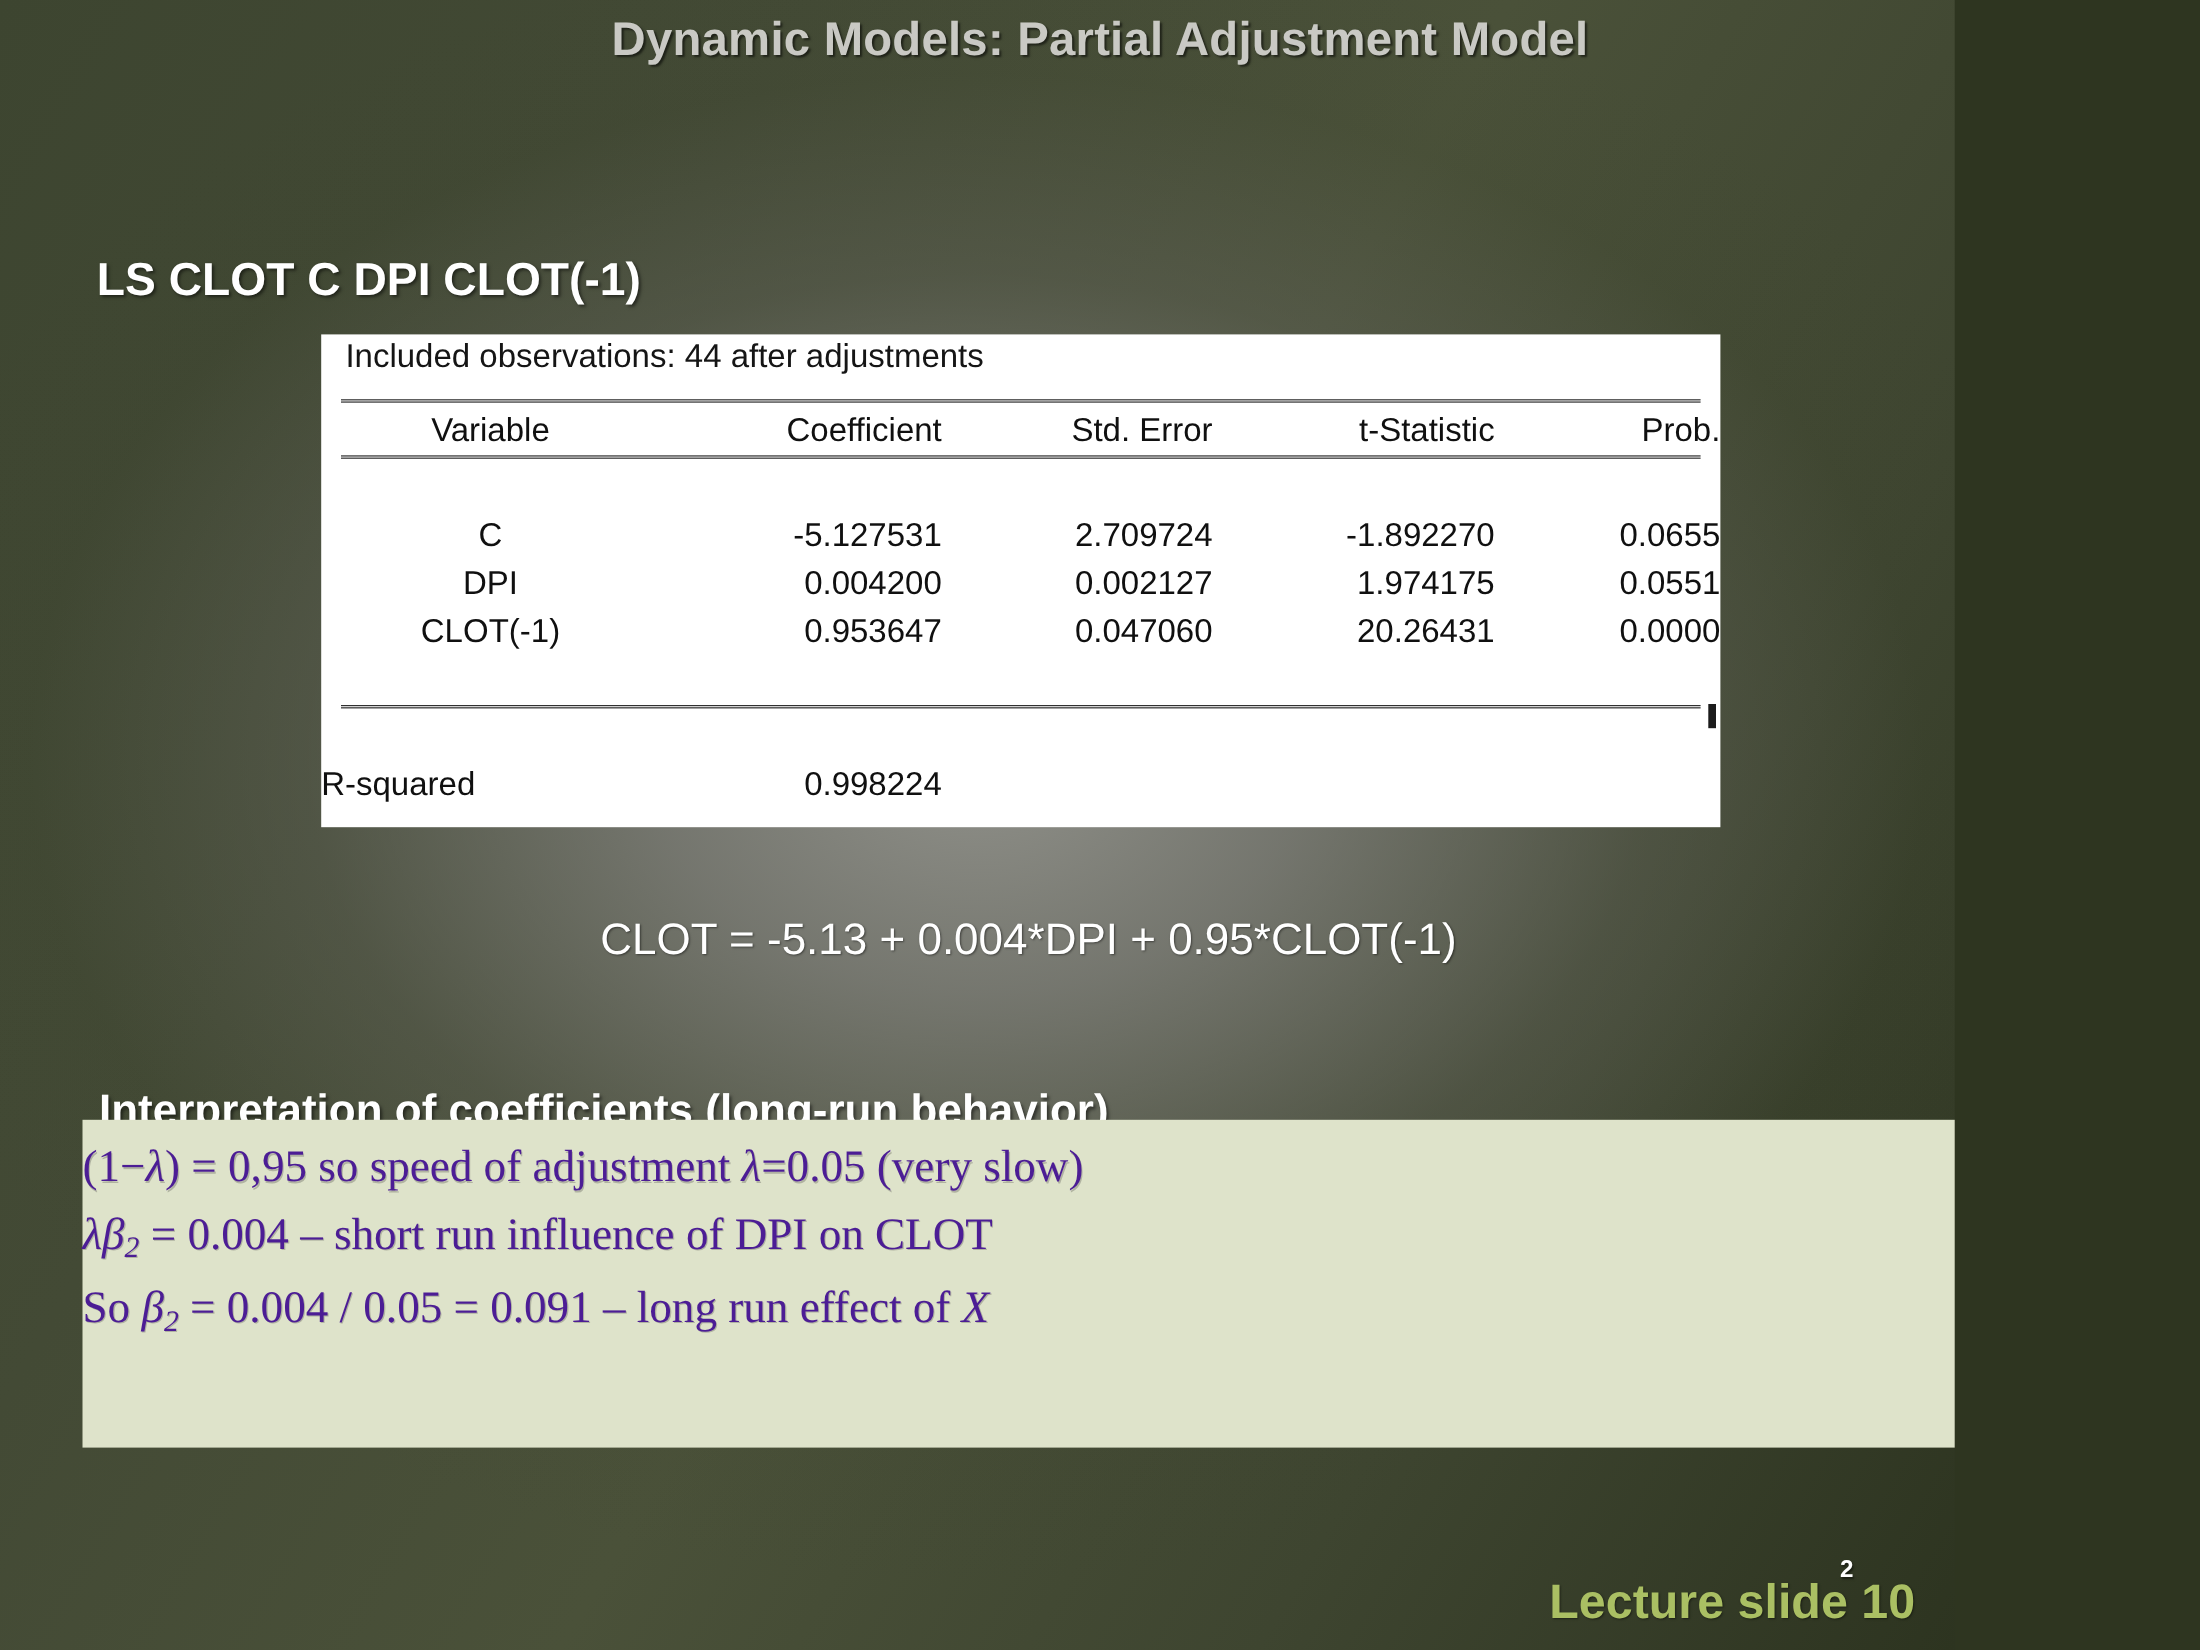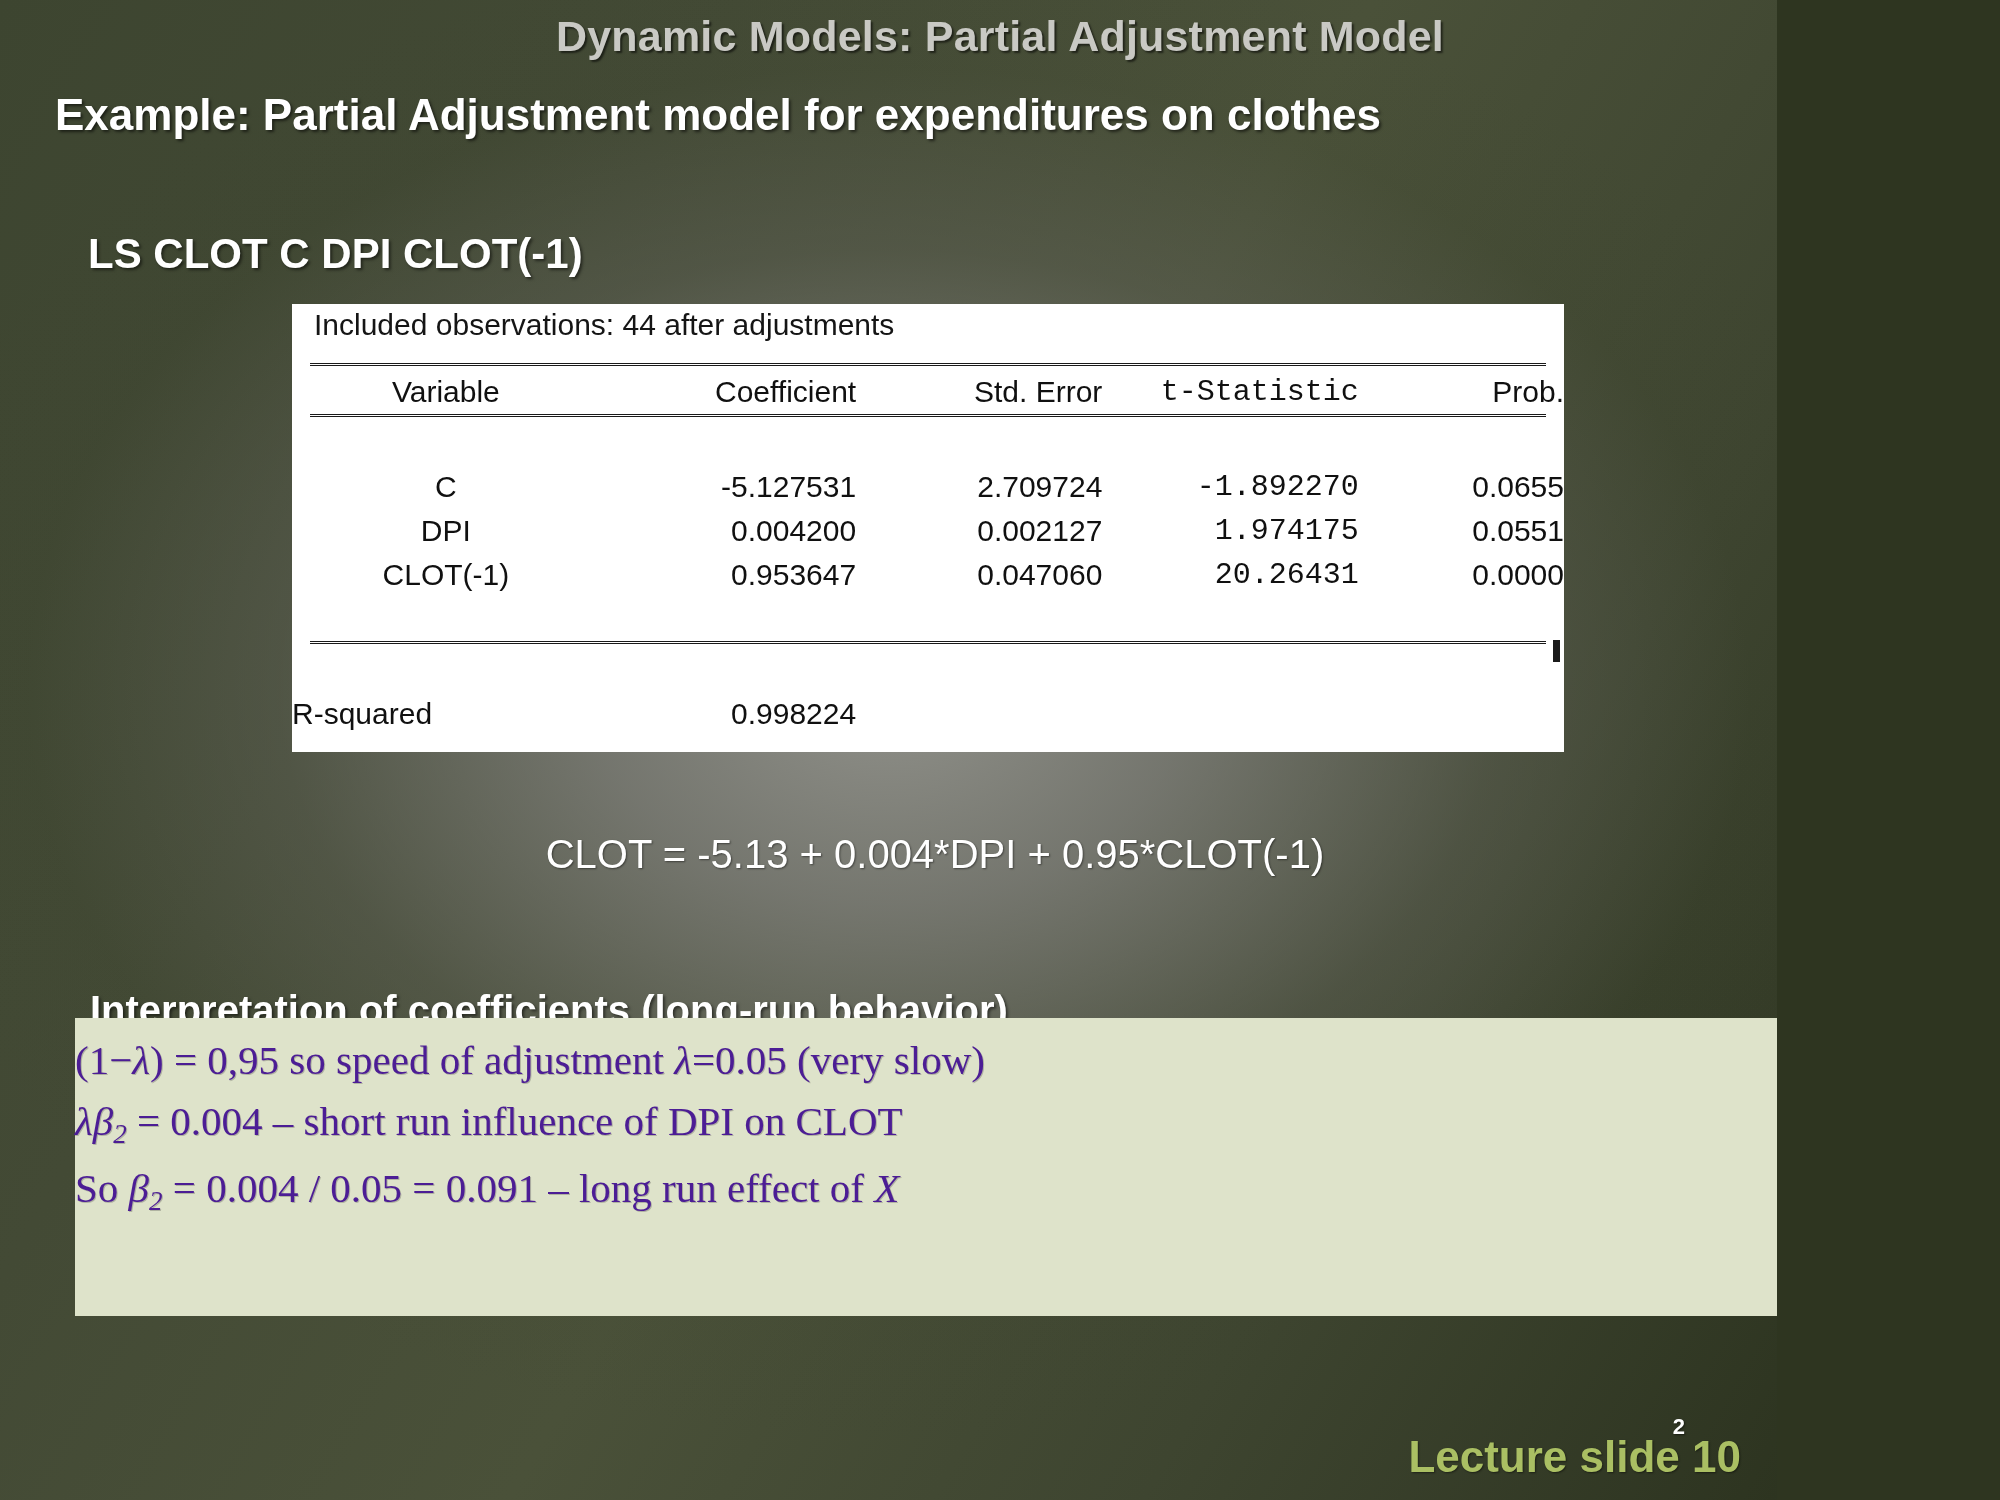--- a/index.html
+++ b/index.html
@@ -54,21 +54,21 @@
   .ev-rule.top{margin-top:18px;}
   table.ev{
     width:100%;border-collapse:collapse;table-layout:fixed;
     font-size:30px;color:#101010;padding-left:37px;
   }
   table.ev th,table.ev td{padding:0;height:44px;font-weight:normal;}
   table.ev th{font-weight:normal;}
   .c-var{width:300px;text-align:center;}
   .c-coef{width:250px;text-align:right;padding-right:14px;}
   .c-se{width:240px;text-align:right;padding-right:14px;}
-  .c-t{width:250px;text-align:right;padding-right:14px;font-family:Liberation Mono, monospace;}
+  .c-t{width:250px;text-align:right;padding-right:14px;}
   .c-p{width:200px;text-align:right;padding-right:20px;}
   .ev-head-row th{padding-top:8px;padding-bottom:12px;}
   .ev-gap{height:16px;}
   .stat-label{text-align:left;padding-left:22px;}
   .stat-val{text-align:right;padding-right:14px;}
   .ev-tick{
     position:absolute;right:4px;top:336px;width:7px;height:22px;background:#1b1b1b;
   }
   
   #equation{
@@ -112,21 +112,20 @@
     text-shadow:1px 1px 2px rgba(0,0,0,0.5);
   }
 </style>
 </head>
 <body>
 
 <div id="slide">
 
   <div id="title">Dynamic Models: Partial Adjustment Model</div>
 
-  <div id="subtitle">Example:  Partial Adjustment model for expenditures on clothes</div>
 
   <div id="ls-command">LS CLOT C DPI CLOT(-1)</div>
 
   <div id="eviews">
     <div class="ev-head" style="padding-top:0">Included observations: 44 after adjustments</div>
 
     <hr class="ev-rule top">
 
     <table class="ev">
       <thead>

